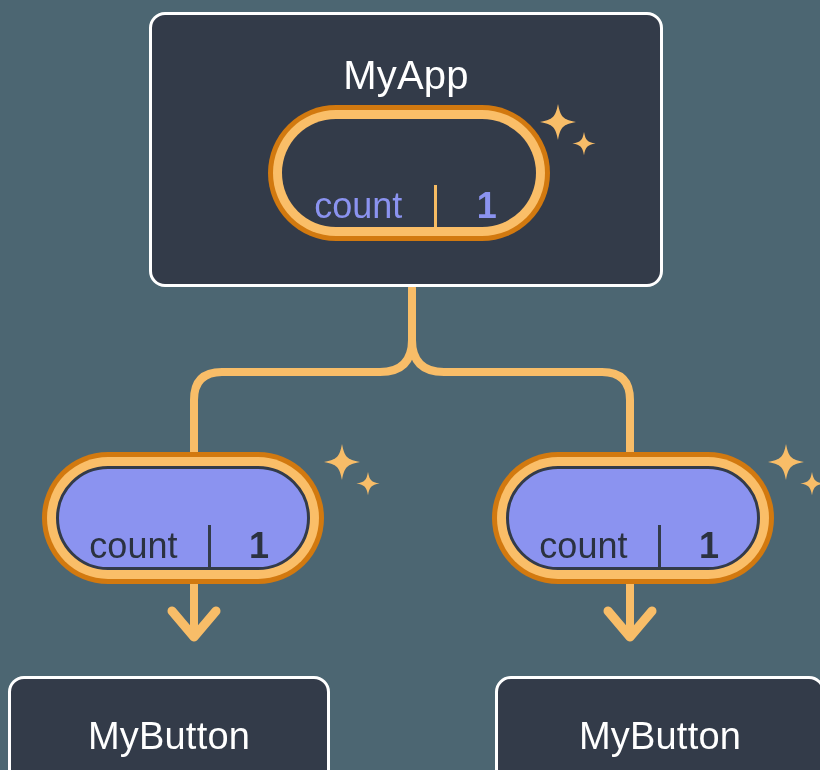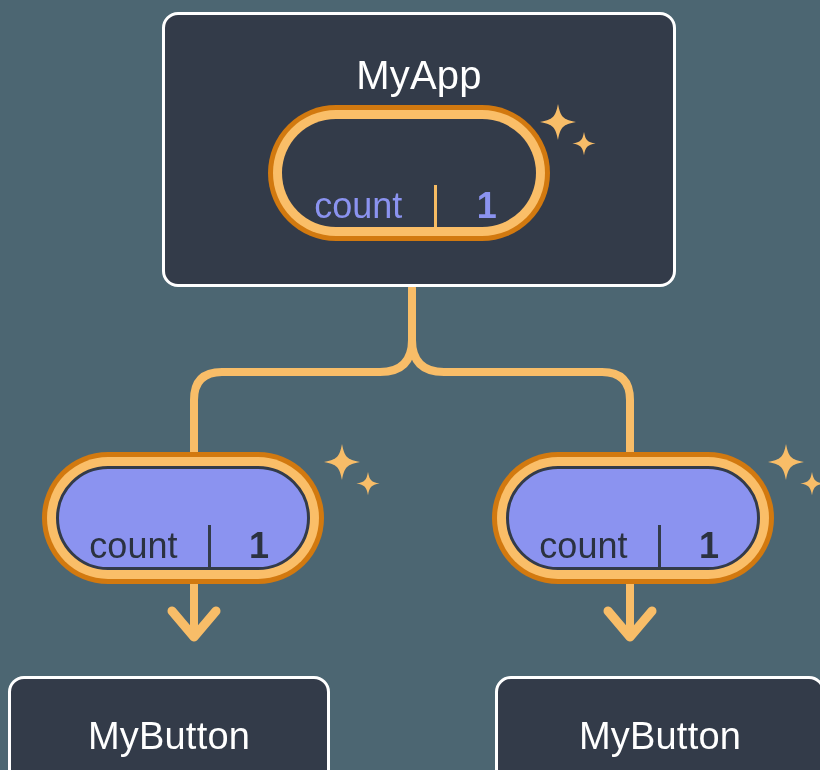--- a/index.html
+++ b/index.html
@@ -42,21 +42,21 @@
     color: #ffffff;
   }
   .card-title {
     color: #ffffff;
     font-weight: 400;
     letter-spacing: 0.2px;
     white-space: nowrap;
   }
 
   #card-myapp {
-    left: 162px;
+    left: 149px;
     top: 12px;
     width: 514px;
     height: 275px;
     display: block;
   }
   #card-myapp .card-title {
     position: absolute;
     left: 0;
     right: 0;
     top: 38px;

